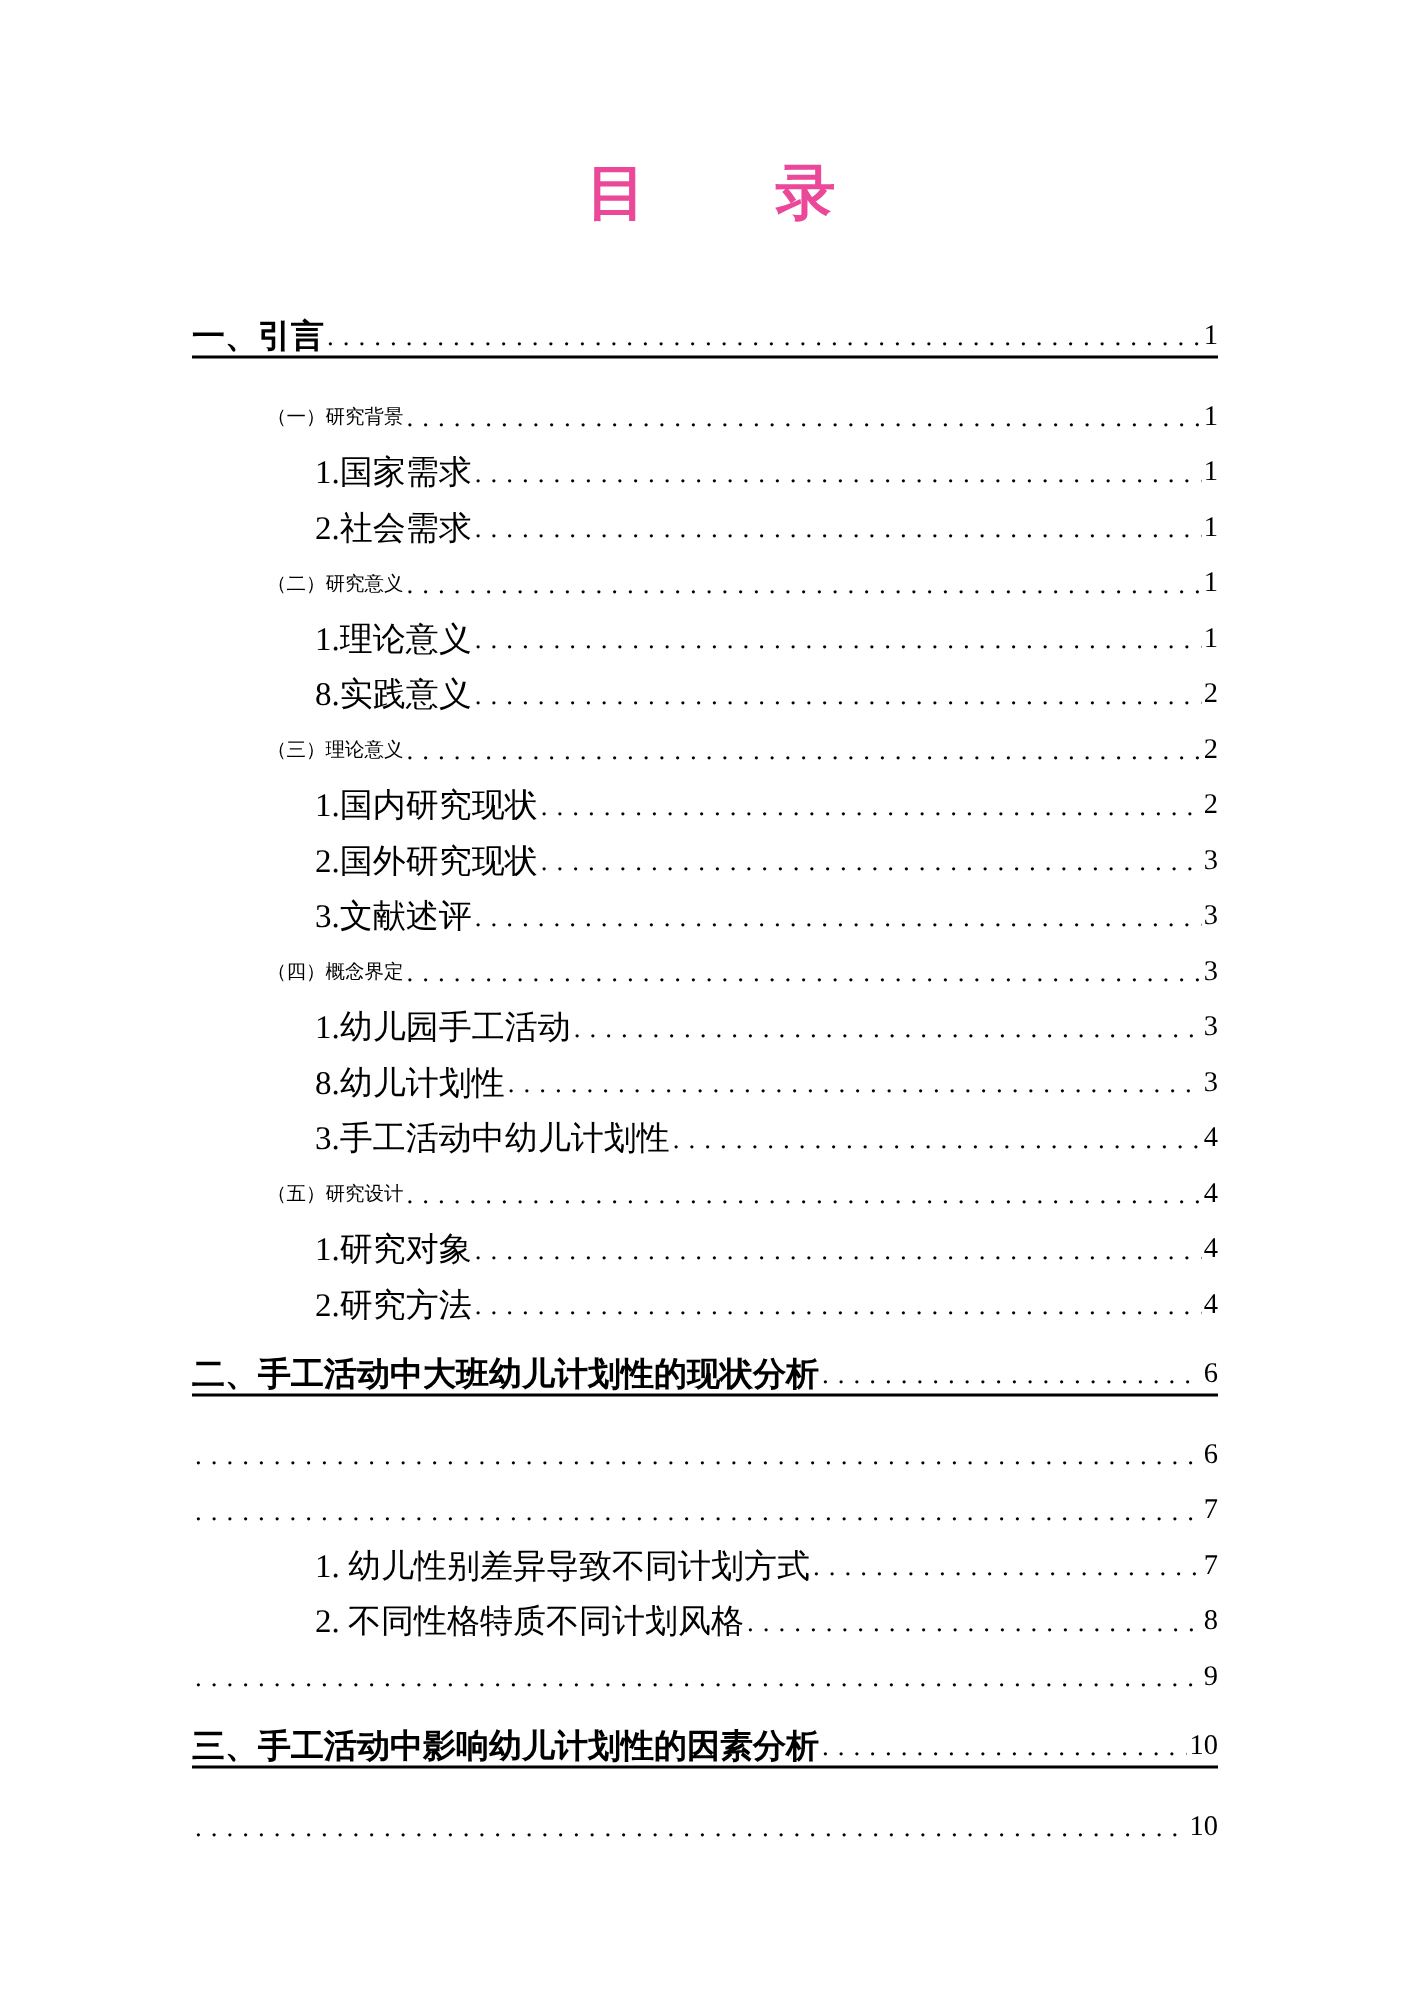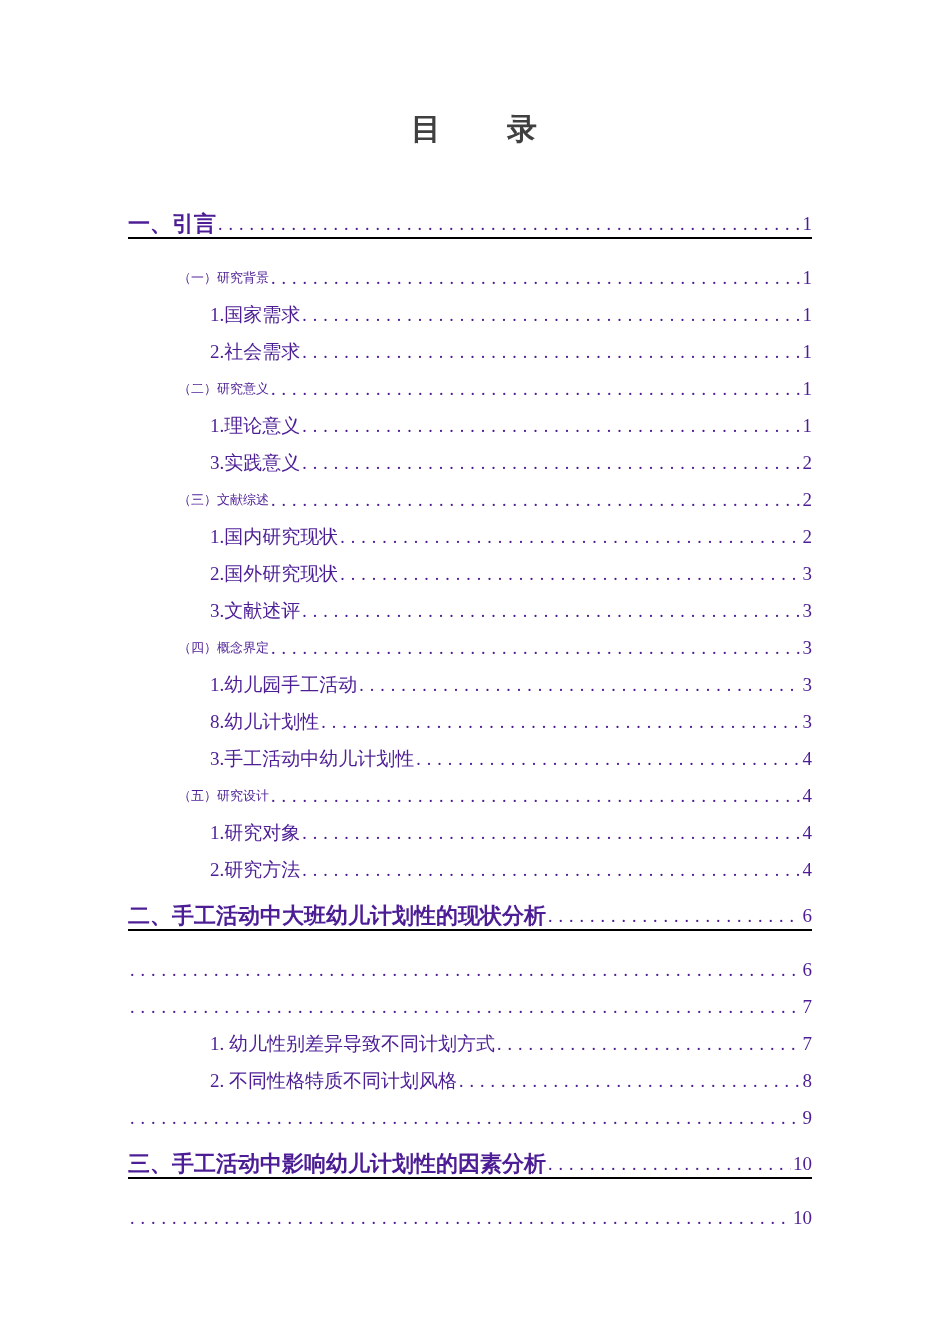--- a/index.html
+++ b/index.html
@@ -12,35 +12,35 @@
     box-sizing: border-box;
     padding-top: 111px;
     overflow: hidden;
     font-family: "Liberation Serif", "DejaVu Serif", serif;
   }
   .doc-title {
     margin: 0 0 66px 0;
     text-align: center;
     font-family: "Liberation Sans", "DejaVu Sans", sans-serif;
     font-weight: bold;
-    font-size: 30px;
+    font-size: 40px;
     line-height: 36px;
     letter-spacing: 2px;
-    color: #404040;
+    color: #ec4899;
   }
   .toc {
     margin-left: 128px;
     margin-right: 138px; 
   }
   .toc-row {
     display: flex;
     align-items: flex-start;
     line-height: 22px;
     margin-bottom: 15px;
-    color: #4c1d95;
+    color: #000000;
   }
   .toc-label {
     white-space: nowrap;
     flex: 0 0 auto;
   }
   .leader {
     flex: 1 1 auto;
     overflow: hidden;
     white-space: nowrap;
     font-family: "Liberation Serif", "DejaVu Serif", serif;
@@ -67,21 +67,21 @@
     font-family: "Liberation Sans", "DejaVu Sans", sans-serif;
     font-weight: bold;
     font-size: 22px;
   }
   .level-2 .toc-label {
     margin-left: 50px;
     font-size: 13px;
   }
   .level-3 .toc-label {
     margin-left: 82px;
-    font-size: 19px;
+    font-size: 22px;
   }
 </style>
 </head>
 <body>
 
 <div class="page">
   <h1 class="doc-title">目　　录</h1>
   <nav class="toc" id="toc">
       <div class="toc-row level-1">
         <span class="toc-label">一、引言</span>
@@ -107,26 +107,26 @@
         <span class="toc-label">（二）研究意义</span>
         <span class="leader">............................................................................................................................................................................................................................................................................................................</span>
         <span class="toc-page">1</span>
       </div>
       <div class="toc-row level-3">
         <span class="toc-label">1.理论意义</span>
         <span class="leader">............................................................................................................................................................................................................................................................................................................</span>
         <span class="toc-page">1</span>
       </div>
       <div class="toc-row level-3">
-        <span class="toc-label">3.实践意义</span>
+        <span class="toc-label">8.实践意义</span>
         <span class="leader">............................................................................................................................................................................................................................................................................................................</span>
         <span class="toc-page">2</span>
       </div>
       <div class="toc-row level-2">
-        <span class="toc-label">（三）文献综述</span>
+        <span class="toc-label">（三）理论意义</span>
         <span class="leader">............................................................................................................................................................................................................................................................................................................</span>
         <span class="toc-page">2</span>
       </div>
       <div class="toc-row level-3">
         <span class="toc-label">1.国内研究现状</span>
         <span class="leader">............................................................................................................................................................................................................................................................................................................</span>
         <span class="toc-page">2</span>
       </div>
       <div class="toc-row level-3">
         <span class="toc-label">2.国外研究现状</span>

